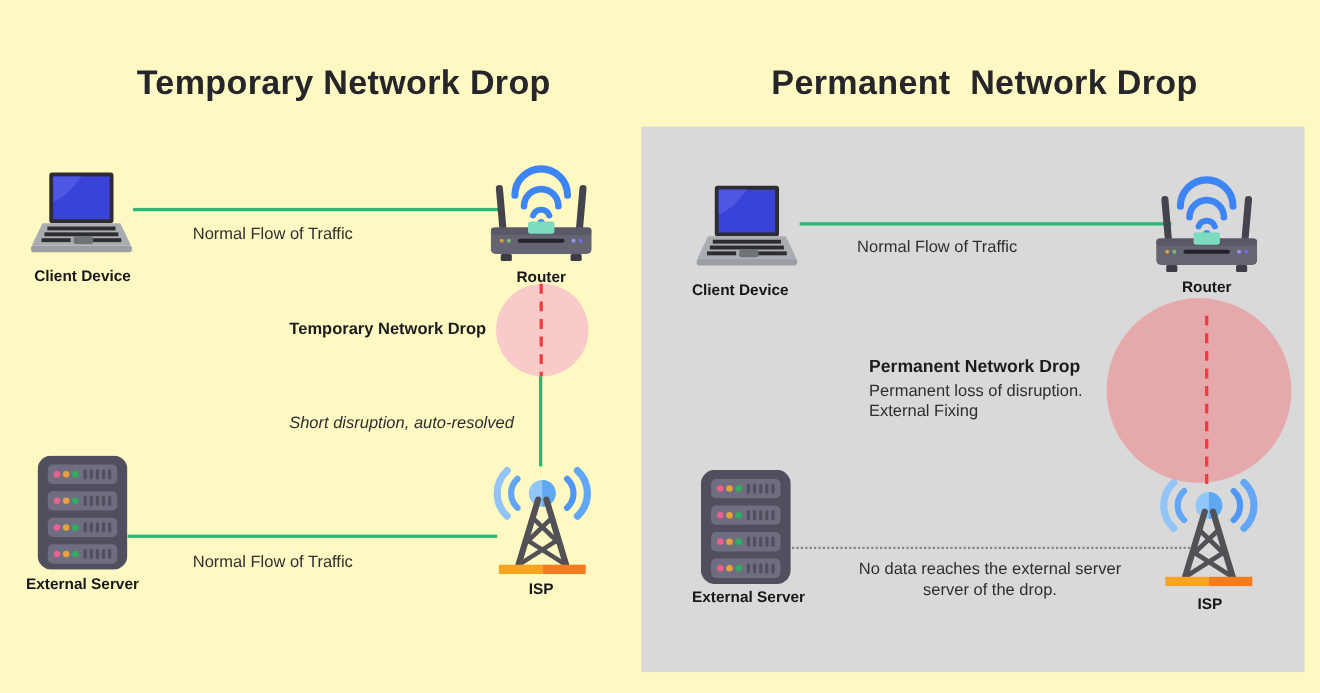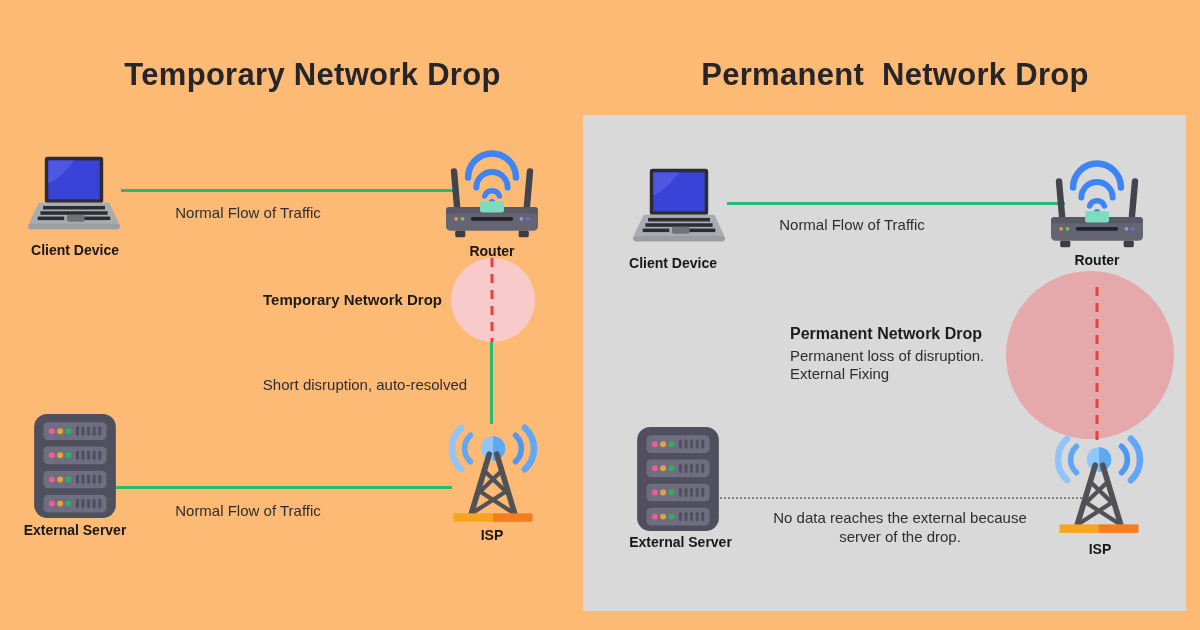--- a/index.html
+++ b/index.html
@@ -1,16 +1,16 @@
 <!DOCTYPE html>
 <html><head>
 <meta charset="utf-8">
 <style>
   html,body{margin:0;padding:0;background:#fff;}
-  .canvas{position:relative;width:1200px;height:630px;background:#fdba74;
+  .canvas{position:relative;width:1200px;height:630px;background:#fef9c3;
           font-family:"Liberation Sans",sans-serif;overflow:hidden;}
   .abs{position:absolute;}
   .panel-title{font-size:31px;font-weight:bold;color:#26262a;text-align:center;
                white-space:pre;letter-spacing:.3px;}
   .devlabel{font-size:14px;font-weight:bold;color:#17171a;text-align:center;}
   .note{font-size:15px;color:#2e2e31;text-align:center;line-height:18.5px;}
   .note-left{text-align:left;}
   .drop-strong{font-size:15px;font-weight:bold;color:#1c1c1f;}
   .drop-title-r{font-size:16px;font-weight:bold;color:#1c1c1f;margin-bottom:3px;}
   .hline{height:3px;}
@@ -122,21 +122,21 @@
     </svg>
   <div class="abs devlabel" style="left:452px;top:243px;width:80px;">Router</div>
 
   <div class="abs circle" style="left: 451px; top: 258px; width: 84px; height: 84px; background-color: rgb(249, 202, 202);"></div>
   <svg class="abs lineview" style="left:489.5px;top:258px;" width="4" height="84">
     <line x1="2" y1="0" x2="2" y2="84" stroke="#f03d3d" stroke-width="3" stroke-dasharray="9 7"></line>
   </svg>
   <div class="abs drop-strong" style="left:238px;top:291px;width:204px;text-align:right;">Temporary Network Drop</div>
 
   <div class="abs vline" style="left: 490px; top: 342px; height: 82px; background-color: rgb(40, 185, 115);"></div>
-  <div class="abs note" style="left:241px;top:376px;width:248px;">Short disruption, auto-resolved</div>
+  <div class="abs note" style="left:241px;top:376px;width:248px;font-style:italic;">Short disruption, auto-resolved</div>
 
   <svg class="abs" style="left:34px;top:414px;" width="82" height="104">
       <use href="#sym-server"></use>
     </svg>
   <div class="abs devlabel" style="left:5px;top:522px;width:140px;">External Server</div>
 
   <div class="abs hline" style="left: 116px; top: 486px; width: 336px; background-color: rgb(40, 185, 115);"></div>
   <div class="abs note" style="left:125px;top:502px;width:246px;">Normal Flow of Traffic</div>
 
   <svg class="abs" style="left:446px;top:420px;" width="94" height="104">
@@ -172,19 +172,19 @@
     <div>External Fixing</div>
   </div>
 
   <svg class="abs" style="left:637px;top:427px;" width="82" height="104">
       <use href="#sym-server"></use>
     </svg>
   <div class="abs devlabel" style="left:608px;top:534px;width:145px;">External Server</div>
 
   <div class="abs dotted" style="left:720px;top:497px;width:362px;"></div>
   <div class="abs note" style="left:767px;top:509px;width:266px;">
-    <div>No data reaches the external because</div>
+    <div>No data reaches the external server</div>
     <div>server of the drop.</div>
   </div>
 
   <div class="abs devlabel" style="left:1072px;top:541px;width:56px;">ISP</div>
 
 </div>
 
 </body></html>

